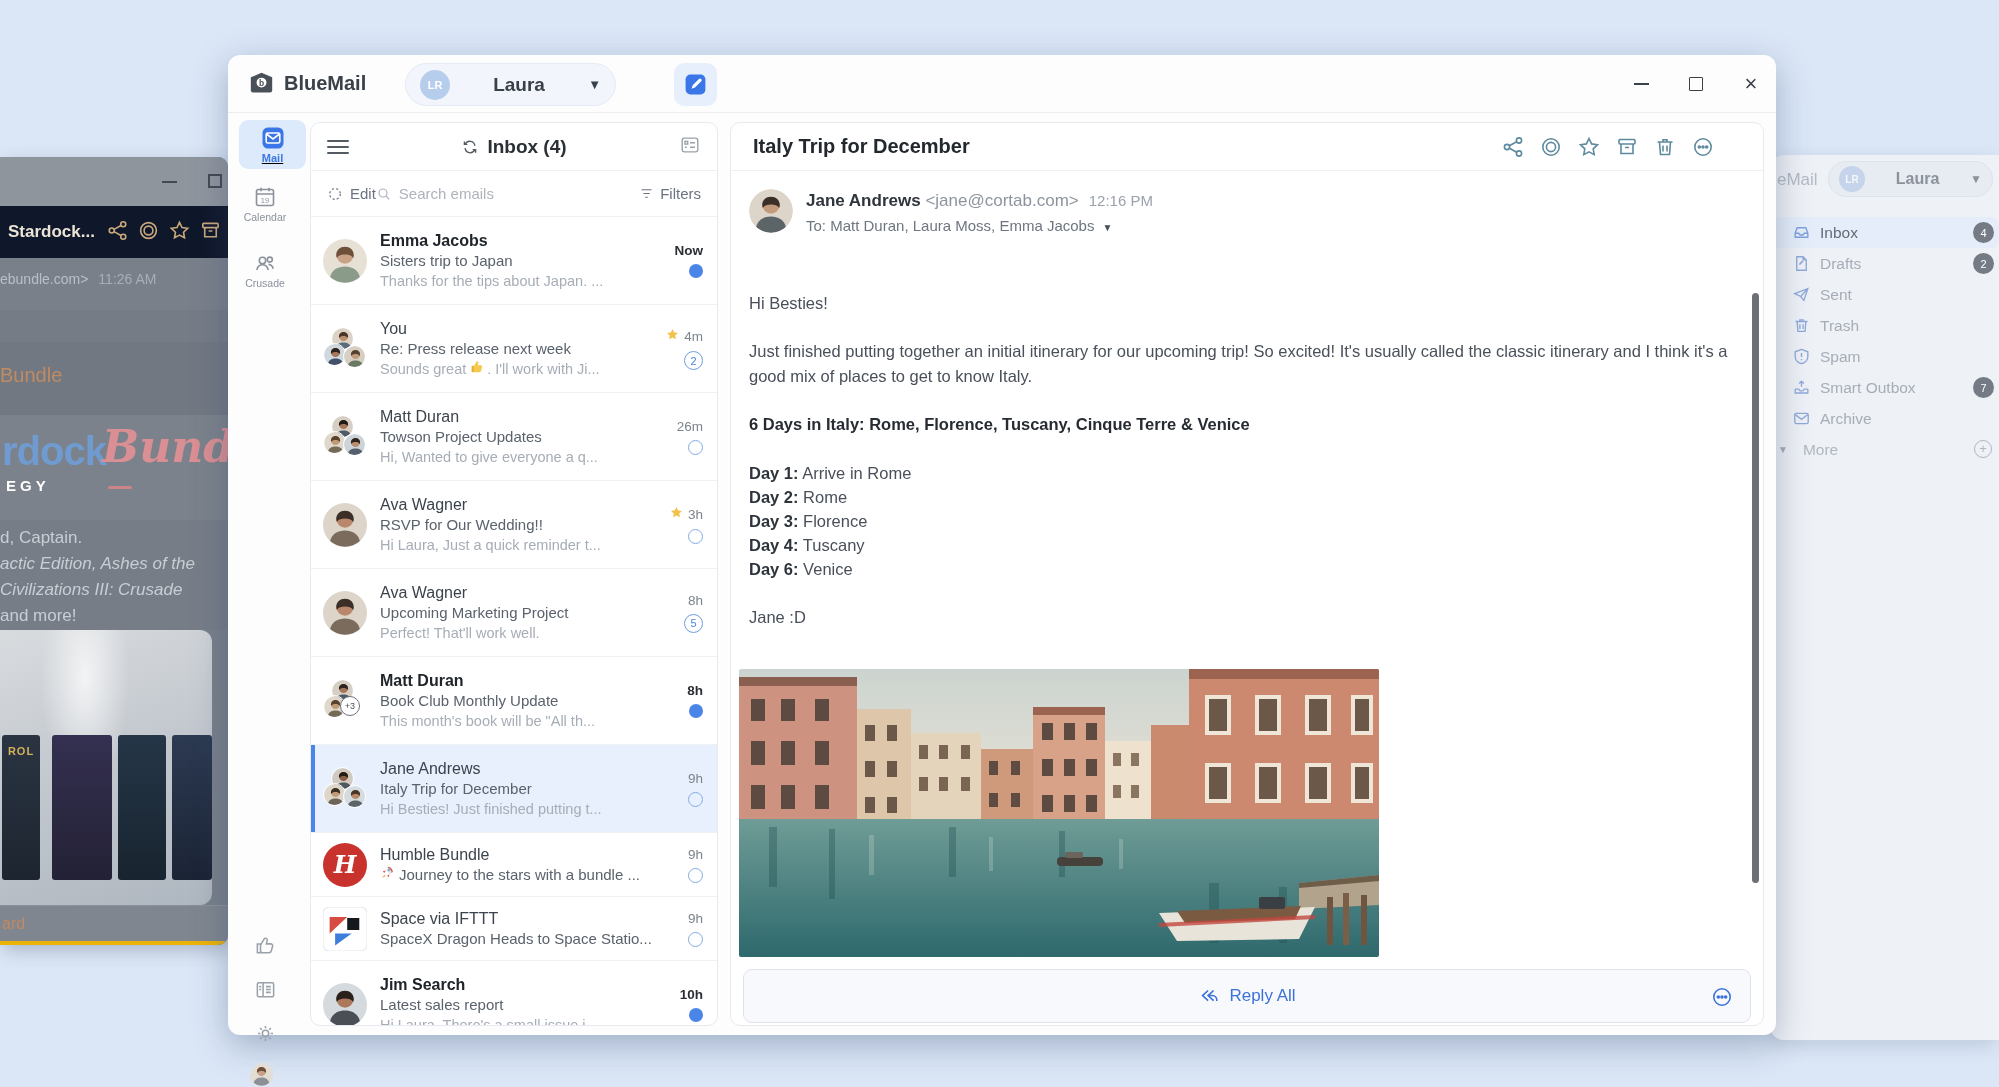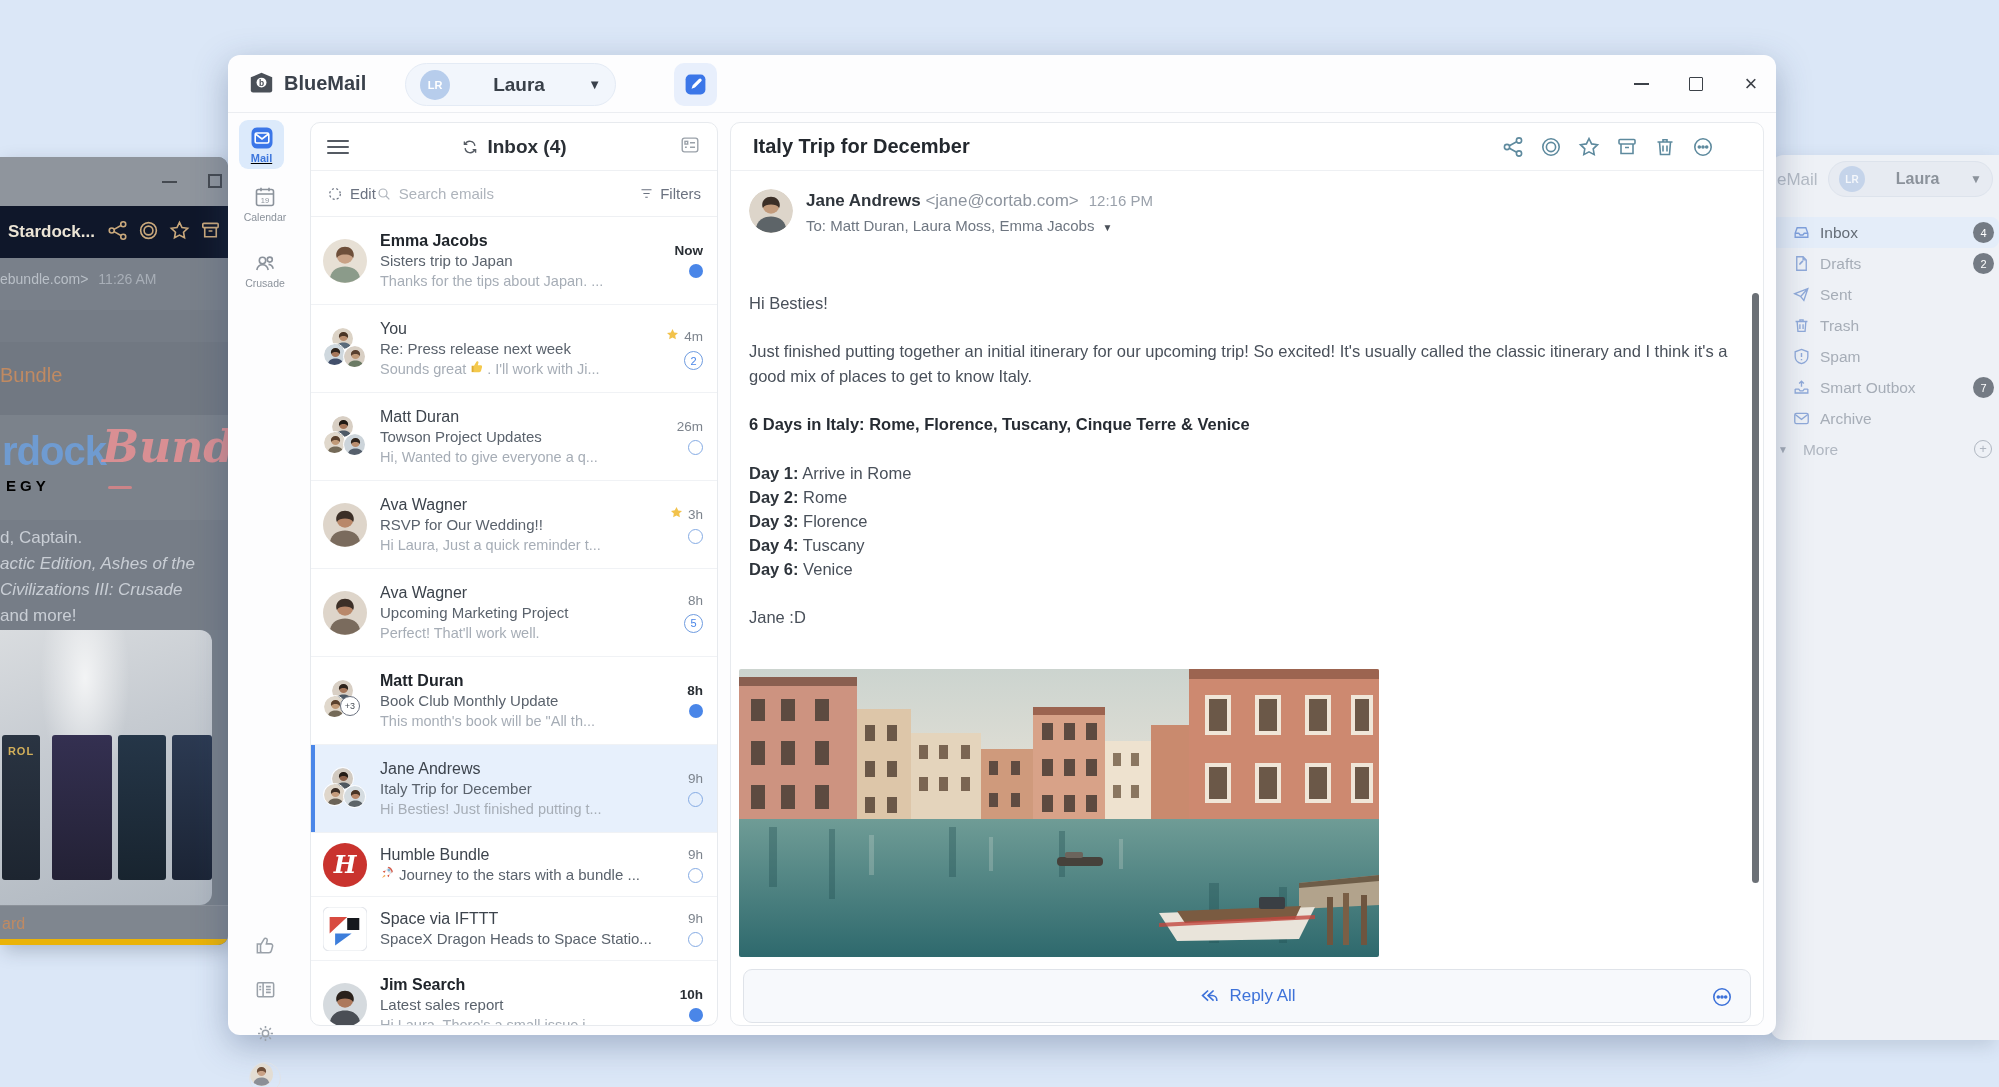--- a/index.html
+++ b/index.html
@@ -20,31 +20,31 @@
   .lw-metarow{top:101px;height:52px;background:#79808a;}
   .lw-meta{position:absolute;left:0;top:13px;font-size:14px;color:#b9bfc7;}
   .lw-meta .tm{color:#a8aeb7;margin-left:10px;}
   .lw-band1{top:153px;height:32px;background:#757c86;}
   .lw-bundlerow{top:185px;height:73px;background:#717882;}
   .lw-bundle{position:absolute;left:0;top:22px;font-size:20px;color:#c08a62;}
   .lw-banner{top:258px;height:105px;background:#7b828b;}
   .lw-logo-blue{position:absolute;left:2px;top:14px;font-size:40px;font-weight:bold;color:#6f9bd1;letter-spacing:-1px;}
   .lw-logo-script{position:absolute;left:102px;top:6px;font-size:44px;font-weight:bold;font-style:italic;
     font-family:"DejaVu Serif",serif;color:#d98f93;}
-  .lw-logo-sub{position:absolute;left:6px;top:62px;font-size:15px;letter-spacing:4px;color:#000000;font-weight:bold;}
+  .lw-logo-sub{position:absolute;left:6px;top:62px;font-size:15px;letter-spacing:4px;color:#ffffff;font-weight:bold;}
   .lw-logo-dash{position:absolute;left:108px;top:71px;width:24px;height:3px;background:#cc8488;border-radius:2px;}
   .lw-lines{top:363px;height:110px;background:#767d87;}
   .lw-line{position:absolute;left:0;width:228px;font-size:17px;color:#c9ced5;white-space:nowrap;}
   .lw-line.it{font-style:italic;}
   .lw-img{position:absolute;left:0;top:473px;width:212px;height:275px;border-radius:0 12px 12px 0;
     background:linear-gradient(160deg,#d9dcdf 0%,#c6cbd1 40%,#aeb6bf 100%);overflow:hidden;}
   .lw-flash{position:absolute;left:40px;top:0;width:90px;height:160px;background:radial-gradient(ellipse at 50% 30%,rgba(255,255,255,.75),rgba(255,255,255,0) 70%);}
   .lw-cover{position:absolute;top:105px;height:145px;border-radius:3px;}
   .lw-cover-txt{position:absolute;width:100%;text-align:center;top:10px;font-size:11px;font-weight:bold;color:#d3b05a;letter-spacing:1px;}
-  .lw-footer{top:748px;height:40px;background:#7f868f;border-top:1px solid #8b9199;border-bottom:6px solid #eab308;}
+  .lw-footer{top:748px;height:40px;background:#7f868f;border-top:1px solid #8b9199;border-bottom:4px solid #eab308;}
   .lw-ard{position:absolute;left:2px;top:9px;font-size:16px;color:#c08a62;}
 
   
   .win-right{position:absolute;left:1770px;top:155px;width:229px;height:885px;background:#eef1f6;
     border-radius:14px 0 0 14px;box-shadow:-4px 6px 18px rgba(60,75,100,.18);overflow:hidden;}
   .rw-brand{position:absolute;left:7px;top:15px;font-size:17px;color:#b3bac4;}
   .rw-pill{position:absolute;left:58px;top:6px;width:165px;height:36px;background:#e7ebf2;border:1px solid #dde3ec;
     border-radius:19px;display:flex;align-items:center;padding:0 10px;}
   .rw-avatar{width:26px;height:26px;border-radius:50%;background:#c5d4ea;color:#ffffffcc;font-size:10px;font-weight:bold;
     display:flex;align-items:center;justify-content:center;}
@@ -81,21 +81,21 @@
     display:flex;align-items:center;justify-content:center;cursor:pointer;}
   .compose-btn svg{width:25px;height:25px;}
   .winctl{position:absolute;top:16px;display:flex;align-items:center;justify-content:center;width:30px;height:26px;cursor:pointer;}
   .wc-min{left:1398px;} .wc-max{left:1453px;} .wc-close{left:1508px;}
   .wc-min span{display:block;width:15px;height:2px;background:#3c4148;}
   .wc-max span{display:block;width:14px;height:14px;border:1.8px solid #3c4148;border-radius:1px;}
   .wc-close{font-size:22px;color:#3c4148;line-height:22px;}
 
   
   .rail{position:absolute;left:0;top:59px;width:74px;height:920px;}
-  .mail-tile{position:absolute;left:11px;top:6px;width:45px;height:49px;background:#dceafb;border-radius:9px;
+  .mail-tile{position:absolute;left:11px;top:6px;width:67px;height:49px;background:#dceafb;border-radius:9px;
     display:flex;flex-direction:column;align-items:center;justify-content:center;gap:2px;cursor:pointer;text-decoration:underline;}
   .mail-tile svg{width:24px;height:24px;}
   .mail-tile .rl{font-size:11px;font-weight:bold;color:#3e77dd;}
   .rail-item{position:absolute;left:0;width:74px;display:flex;flex-direction:column;align-items:center;gap:2px;cursor:pointer;}
   .rail-item svg{width:24px;height:24px;color:#8b929b;}
   .rail-item .rl{font-size:10.5px;color:#8b929b;}
   .ri-cal{top:71px;} .ri-con{top:137px;}
   .rail-bottom{position:absolute;left:0;width:74px;display:flex;justify-content:center;cursor:pointer;}
   .rail-bottom svg{width:23px;height:23px;color:#9aa1a9;}
   .rb-thumb{top:820px;} .rb-news{top:864px;} .rb-gear{top:908px;}

